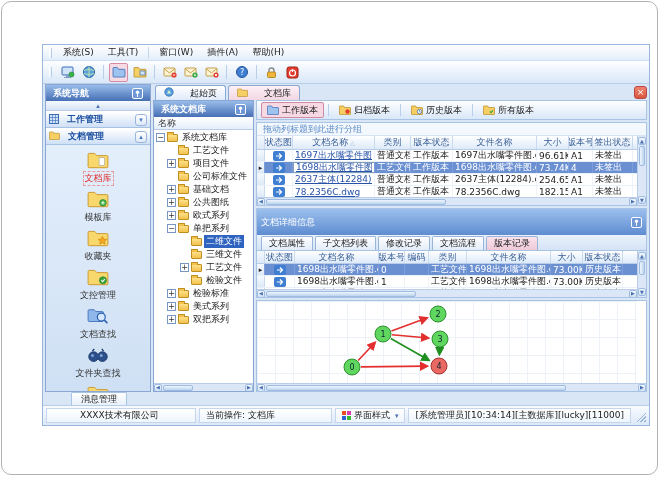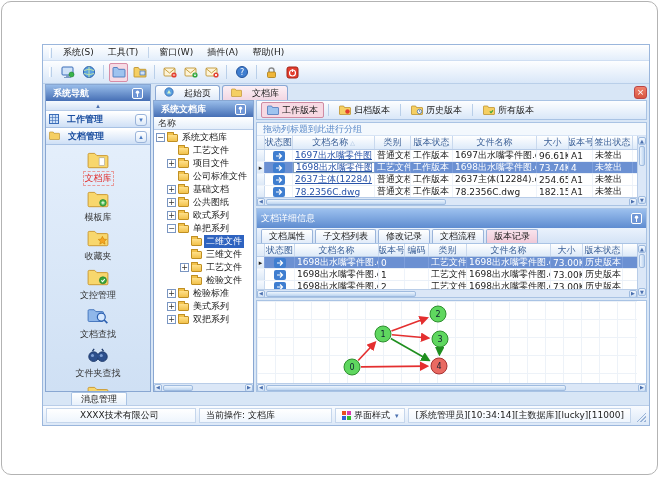--- a/index.html
+++ b/index.html
@@ -30,21 +30,21 @@
   .chev-btn{margin-left:auto;width:12px;height:12px;border:1px solid #9ab4da;border-radius:3px;background:linear-gradient(#ffffff,#dce9f8);color:#4a7ac2;display:flex;align-items:center;justify-content:center;flex:none;}
   .chev-btn.down::before{content:"▾";font-size:7px;}
   .chev-btn.up::before{content:"▴";font-size:7px;}
   .sidebar-body{flex:1;display:flex;flex-direction:column;align-items:center;padding-top:4px;overflow:hidden;}
   .nav-item{width:100%;display:flex;flex-direction:column;align-items:center;padding:2px 0 3px;cursor:pointer;}
   .nav-label{margin-top:1px;color:#333;}
   .nav-item.selected .nav-label{color:#e02929;outline:1px dashed #e79b9b;padding:0 1px;}
 
   
   .tabs-row{position:absolute;left:110px;right:2px;top:0;height:16px;display:flex;align-items:flex-end;gap:2px;padding-left:2px;}
-  .tab{height:15px;display:flex;align-items:center;gap:10px;padding:0 8px;border:1px solid #8aa8d4;border-bottom:none;border-radius:3px 3px 0 0;background:linear-gradient(#ffffff,#dfeafa);cursor:pointer;white-space:nowrap;}
+  .tab{height:15px;display:flex;align-items:center;gap:16px;padding:0 8px;border:1px solid #8aa8d4;border-bottom:none;border-radius:3px 3px 0 0;background:linear-gradient(#ffffff,#dfeafa);cursor:pointer;white-space:nowrap;}
   .tab.active{background:linear-gradient(#fcf0f5,#f2d7e3);}
   .tab-close{margin-left:auto;width:13px;height:13px;margin-bottom:1px;background:linear-gradient(#f0836e,#d9553e);border:1px solid #b44;border-radius:3px;color:#fff;display:flex;align-items:center;justify-content:center;cursor:pointer;}
   .tab-close::before{content:"×";font-size:9px;line-height:1;}
 
   
   .tree-panel{position:absolute;left:110px;top:16px;width:101px;bottom:0;border:1px solid #89a7d2;background:#fff;display:flex;flex-direction:column;overflow:hidden;}
   .tree-colheader{height:13px;background:linear-gradient(#ffffff,#e4eefa);border-bottom:1px solid #b9cde8;display:flex;align-items:center;padding-left:4px;color:#333;flex:none;}
   .tree-body{flex:1;overflow:hidden;padding-top:1px;}
   .tree-row{height:13px;display:flex;align-items:center;gap:2px;white-space:nowrap;cursor:pointer;overflow:hidden;}
   .tree-row .lbl{padding:0 2px;}
@@ -91,21 +91,21 @@
   .t1 .c-cat{width:36px;}.t1 .c-vst{width:42px;}.t1 .c-file{width:84px;}
   .t1 .c-size{width:32px;}.t1 .c-ver{width:24px;}.t1 .c-out{width:40px;}
   
   .t2 .c-gut{width:8px;}.t2 .c-status{width:30px;justify-content:center;}.t2 .c-doc{width:84px;}
   .t2 .c-ver{width:26px;}.t2 .c-code{width:24px;}.t2 .c-cat{width:38px;}
   .t2 .c-file{width:84px;}.t2 .c-size{width:32px;}.t2 .c-vst{width:40px;}
   .vscroll{position:absolute;right:0;top:0;bottom:0;width:9px;background:#dbe7f7;border-left:1px solid #b9cde8;display:flex;flex-direction:column;align-items:center;padding:1px 0;}
   .hscroll.abs{position:absolute;left:0;right:9px;bottom:0;}
 
   .detail-wrap{height:90px;display:flex;flex-direction:column;border:1px solid #a9c3e4;background:#e9f1fb;flex:none;overflow:hidden;}
-  .detail-header{height:19px;background:linear-gradient(#9cc0ee,#5e8cd0);color:#fff;display:flex;align-items:center;padding:0 4px;flex:none;}
+  .detail-header{height:26px;background:linear-gradient(#9cc0ee,#5e8cd0);color:#fff;display:flex;align-items:center;padding:0 4px;flex:none;}
   .detail-tabs{height:16px;display:flex;align-items:flex-end;gap:2px;padding-left:4px;background:linear-gradient(#eaf2fc,#d4e3f6);border-bottom:1px solid #a9c3e4;flex:none;}
   .dtab{height:14px;padding:0 7px;border:1px solid #9ab4da;border-bottom:none;border-radius:2px 2px 0 0;background:linear-gradient(#ffffff,#e2ecf9);display:flex;align-items:center;cursor:pointer;white-space:nowrap;}
   .dtab.active{background:linear-gradient(#f9e3ec,#efc9d8);margin-top:28px;}
   .t2grid{flex:1;position:relative;background:#fff;overflow:hidden;padding-right:9px;}
 
   .graph-wrap{flex:1;border:1px solid #a9c3e4;background:#fff;display:flex;flex-direction:column;overflow:hidden;}
   .graph-title{height:13px;background:linear-gradient(#fefefe,#e2ecf9);border-bottom:1px solid #c9d9ee;display:flex;align-items:center;padding-left:4px;color:#333;flex:none;}
   .graph-body{flex:1;position:relative;overflow:hidden;margin-right:9px;
     background-image:linear-gradient(#edf2f8 1px,transparent 1px),linear-gradient(90deg,#edf2f8 1px,transparent 1px);
     background-size:18px 18px;}

